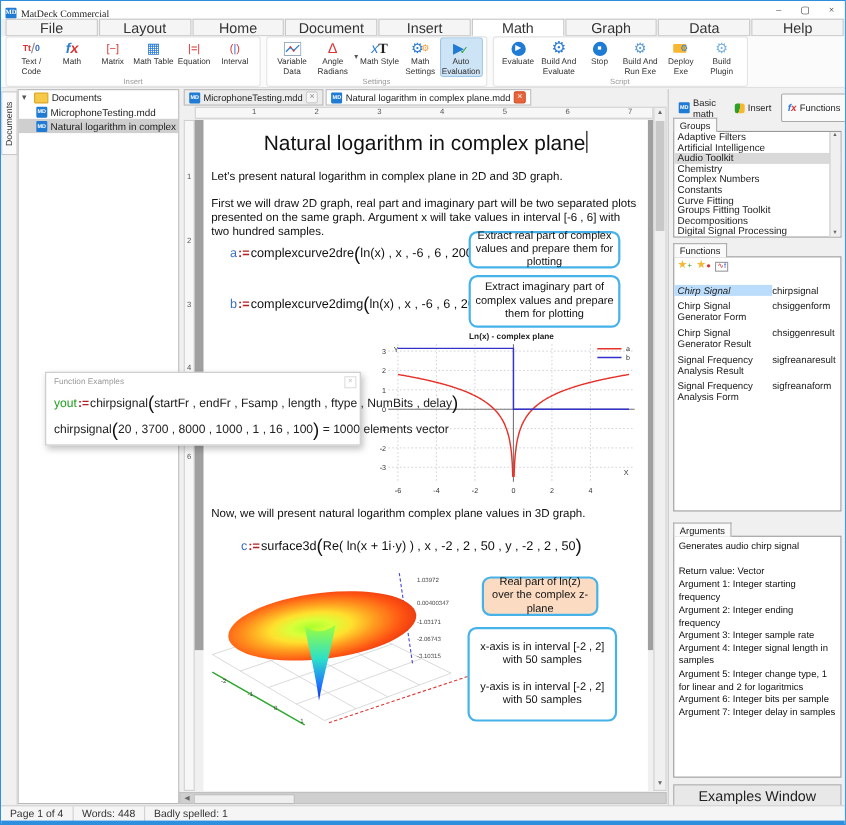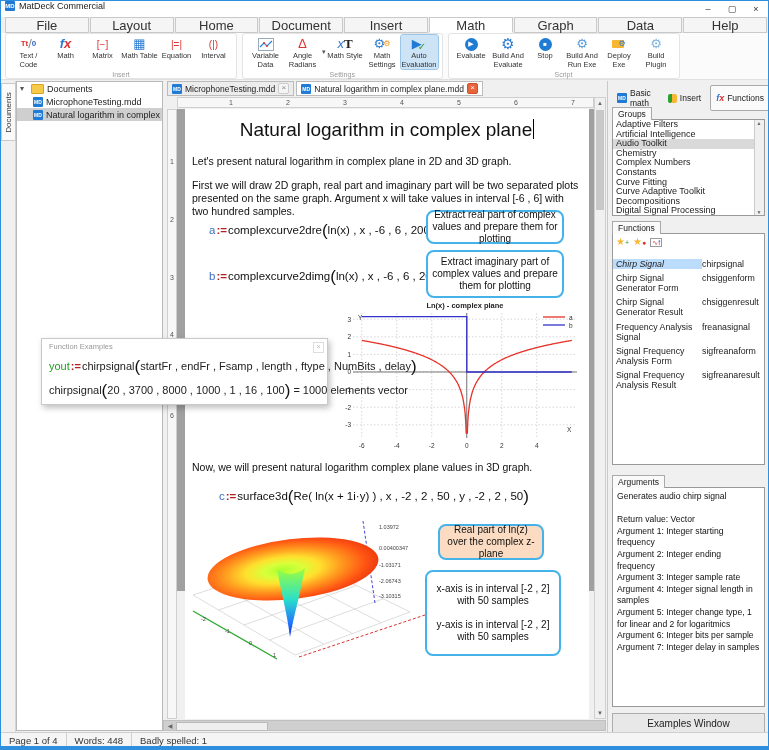--- a/index.html
+++ b/index.html
@@ -1,19 +1,19 @@
 <!DOCTYPE html>
 <html><head>
 <meta charset="utf-8">
 <style>
   html,body{margin:0;padding:0;background:#d8d8d8;}
   #app{position:relative;width:769px;height:750px;background:#f0f0f0;border:1px solid #2f8fdf;
        box-sizing:border-box;font-family:"Liberation Sans","DejaVu Sans",sans-serif;overflow:hidden;color:#222;}
   
-  .titlebar{position:absolute;left:0;top:0;width:100%;height:16px;background:#fff;display:flex;align-items:flex-start;font-size:9px;}
+  .titlebar{position:absolute;left:0;top:0;width:100%;height:16px;background:#fff;display:flex;align-items:flex-end;font-size:9px;font-family:Liberation Serif, serif;}
   .mdico{width:10px;height:10px;background:#1f7bd4;color:#fff;font-size:6px;display:flex;align-items:center;justify-content:center;border-radius:1px;margin:0 4px 0 4px;font-weight:bold;flex:none;}
   .wctrl{margin-left:auto;display:flex;height:100%;}
   .wbtn{width:24px;height:100%;font-size:9px;display:flex;align-items:center;justify-content:center;color:#333;}
   
   .menubar{position:absolute;top:16px;left:0;width:100%;height:16px;background:#f0f0f0;display:flex;padding-left:4px;box-sizing:border-box;}
   .mtab{width:86px;font-size:13px;display:flex;align-items:center;justify-content:center;background:#f5f5f5;border:1px solid #c9c9c9;border-bottom:1px solid #c9c9c9;box-sizing:border-box;margin-right:1px;color:#333;}
   .mtab.active{background:#fff;border-bottom:1px solid #fff;}
   
   .ribbon{position:absolute;top:32px;left:0;width:100%;height:47px;background:#fbfbfb;display:flex;gap:5px;padding:1px 4px;box-sizing:border-box;border-bottom:1px solid #e0e0e0;align-items:center;}
   .rgroup{background:#fff;border:1px solid #e4e4e4;border-radius:3px;display:flex;align-items:flex-start;padding:1px 4px 9px 4px;position:relative;}
@@ -83,21 +83,21 @@
   .gitem{height:9.6px;line-height:9.6px;padding-left:3px;white-space:nowrap;overflow:hidden;font-size:9px;}
   .gitem.sel{background:#d9d9d9;}
   .lscroll{position:absolute;right:0;top:0;width:9px;height:100%;background:#f0f0f0;border-left:1px solid #ccc;}
   .lscroll .a{position:absolute;left:0;width:8px;font-size:5px;color:#666;text-align:center;}
   .fnrow{display:flex;font-size:8.8px;line-height:1.15;margin-bottom:4px;}
   .fnname{width:86px;padding-left:3px;}
   .fnname.sel{background:#bcdcfb;font-style:italic;}
   .fncode{width:60px;}
   .ftool{display:flex;gap:4px;padding:2px 0 6px 3px;font-size:10px;}
   .argbox{position:absolute;left:4px;width:153px;background:#fff;border:1px solid #999;box-sizing:border-box;font-size:8.6px;line-height:1.35;padding:3px 4px;color:#111;}
-  .exbtn{position:absolute;left:4px;top:632px;width:153px;height:21px;background:#e8e8e8;border:1px solid #adadad;font-size:10px;display:flex;align-items:center;justify-content:center;box-sizing:border-box;}
+  .exbtn{position:absolute;left:4px;top:632px;width:153px;height:21px;background:#e8e8e8;border:1px solid #adadad;font-size:13px;display:flex;align-items:center;justify-content:center;box-sizing:border-box;}
   
   .statusbar{position:absolute;left:0;top:731px;width:100%;height:14px;background:#f5f5f5;border-top:1px solid #d0d0d0;display:flex;align-items:center;font-size:9.5px;color:#333;}
   .statusbar .seg{padding:0 8px;border-right:1px solid #d0d0d0;height:100%;display:flex;align-items:center;}
   .bottomedge{position:absolute;left:0;top:745px;width:100%;height:5px;background:#2f8fdf;}
   svg text{font-family:"Liberation Sans","DejaVu Sans",sans-serif;}
   .grid{stroke:#c4c4cf;stroke-width:0.7;stroke-dasharray:1.5 2;fill:none;}
   .axis{stroke:#777;stroke-width:1;fill:none;}
   .tick{font-size:6.5px;fill:#333;}
 </style>
 </head>
@@ -452,21 +452,21 @@
 
     <div class="sectab" style="top:26px">Groups</div>
     <div class="listbox" style="top:38px;height:97px">
       <div class="gitem">Adaptive Filters</div>
       <div class="gitem">Artificial Intelligence</div>
       <div class="gitem sel">Audio Toolkit</div>
       <div class="gitem">Chemistry</div>
       <div class="gitem">Complex Numbers</div>
       <div class="gitem">Constants</div>
       <div class="gitem">Curve Fitting</div>
-      <div class="gitem">Curve Adaptive Toolkit</div>
+      <div class="gitem">Groups Fitting Toolkit</div>
       <div class="gitem">Decompositions</div>
       <div class="gitem">Digital Signal Processing</div>
       <div class="lscroll">
         <span class="a" style="top:0">▲</span>
         <span class="a" style="bottom:0">▼</span>
       </div>
     </div>
 
     <div class="sectab" style="top:140px">Functions</div>
     <div class="listbox" style="top:152px;height:232px">
@@ -482,30 +482,26 @@
       </div>
       <div class="fnrow">
         <div class="fnname">Chirp Signal Generator Form</div>
         <div class="fncode">chsiggenform</div>
       </div>
       <div class="fnrow">
         <div class="fnname">Chirp Signal Generator Result</div>
         <div class="fncode">chsiggenresult</div>
       </div>
       <div class="fnrow">
-        <div class="fnname">Frequency Analysis Signal</div>
-        <div class="fncode">freanasignal</div>
+        <div class="fnname">Signal Frequency Analysis Result</div>
+        <div class="fncode">sigfreanaresult</div>
       </div>
       <div class="fnrow">
         <div class="fnname">Signal Frequency Analysis Form</div>
         <div class="fncode">sigfreanaform</div>
-      </div>
-      <div class="fnrow">
-        <div class="fnname">Signal Frequency Analysis Result</div>
-        <div class="fncode">sigfreanaresult</div>
       </div>
     </div>
 
     <div class="sectab" style="top:394px">Arguments</div>
     <div class="argbox pre" style="top:406px;height:220px">Generates audio chirp signal
 
 Return value: Vector
 Argument 1: Integer starting frequency
 Argument 2: Integer ending frequency
 Argument 3: Integer sample rate

